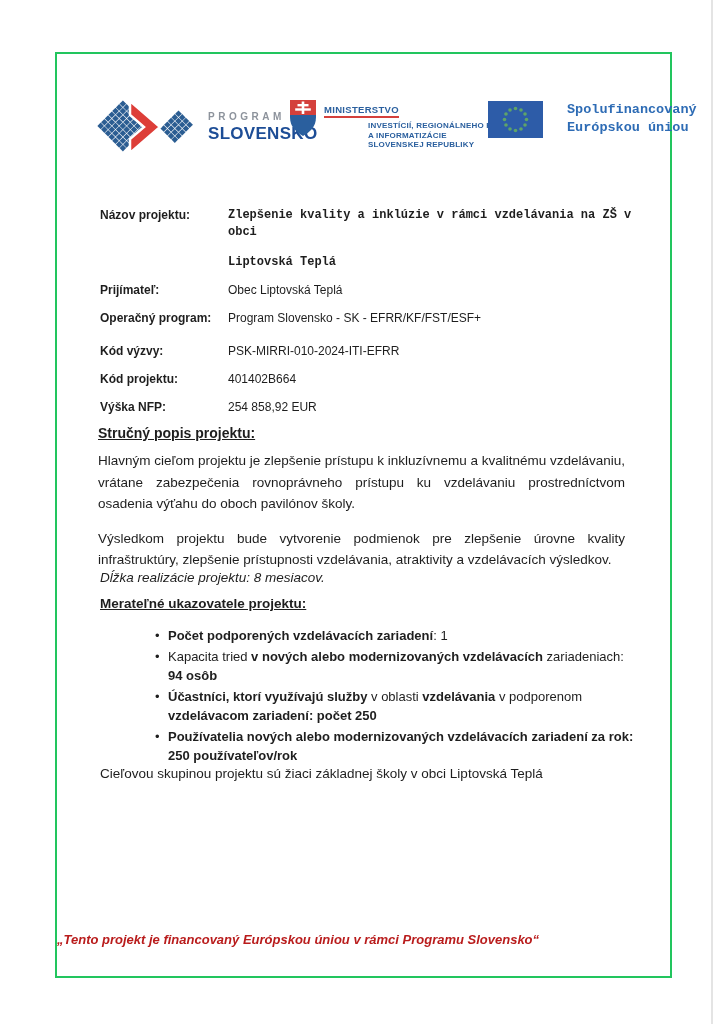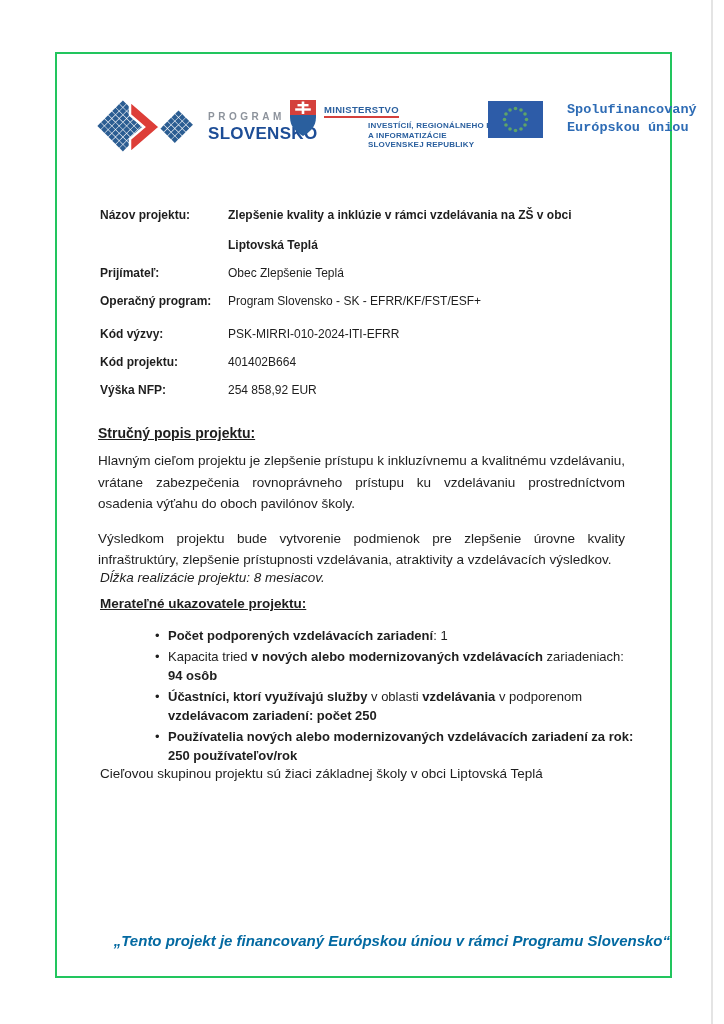--- a/index.html
+++ b/index.html
@@ -21,37 +21,37 @@
   .min-title{font-size:9.5px;font-weight:bold;color:#2a5f9e;letter-spacing:.3px;
     border-bottom:2px solid #d4403c;display:inline-block;padding-bottom:1px;margin-bottom:3px;}
   .min-lines div{font-size:8px;font-weight:bold;color:#2a5f9e;line-height:9.5px;letter-spacing:.2px;margin-left:44px;}
   .logo-eu{position:absolute;left:431px;top:47px;display:flex;align-items:flex-start;gap:24px;font-family:Liberation Mono, monospace;}
   .eu-text div{font-size:13.5px;font-weight:bold;color:#2e6cb5;line-height:17.5px;}
   
   .details{position:absolute;left:43px;top:153px;right:36px;font-size:12px;}
   .detail-row{display:flex;line-height:17px;margin-bottom:11px;}
   .detail-row .lbl{flex:0 0 128px;font-weight:bold;}
   .detail-row .val{flex:1;}
-  .detail-row .val.bold{font-weight:bold;}
+  .detail-row .val.bold{font-weight:bold;font-family:Liberation Mono, monospace;}
   .detail-row .val2{margin-top:13px;}
   .detail-row.gap-md{margin-bottom:16px;}
   
   .desc{position:absolute;left:41px;top:371px;width:527px;font-size:13.5px;}
   .desc h3{font-size:14px;margin:0 0 4px 0;text-decoration:underline;}
   .desc p{margin:9px 0 13px;text-align:justify;line-height:21.5px;}
   .duration{position:absolute;left:43px;top:516px;font-size:13.5px;font-style:italic;}
   .ind-head{position:absolute;left:43px;top:542px;font-size:13.5px;font-weight:bold;text-decoration:underline;}
   ul.inds{position:absolute;left:98px;top:572px;width:505px;margin:0;padding:0;
     list-style:none;font-size:13px;line-height:19.5px;}
   ul.inds li{position:relative;padding-left:13px;margin-bottom:1px;}
   ul.inds li::before{content:"\2022";position:absolute;left:0;top:0;}
   .seg-b{font-weight:bold;}
   .target{position:absolute;left:43px;top:712px;font-size:13.5px;}
-  .quote{position:absolute;left:0;right:0;top:878px;text-align:right;
-    font-size:15px;font-weight:bold;font-style:italic;color:#0369a1;}
+  .quote{position:absolute;left:0;right:0;top:878px;text-align:left;
+    font-size:13px;font-weight:bold;font-style:italic;color:#b91c1c;}
 </style>
 </head>
 <body>
 
 <div class="scan-edge"></div>
 
 <div class="page-border">
 
   <div class="logo-ps">
     <svg id="ps-mosaic" width="102" height="62" viewBox="0 0 102 62">
@@ -175,21 +175,21 @@
     </div>
   </div>
 
   <div class="details" id="details-rows">
       <div class="detail-row">
         <div class="lbl">Názov projektu:</div>
         <div class="val bold">Zlepšenie kvality a inklúzie v rámci vzdelávania na ZŠ v obci<div class="val2">Liptovská Teplá</div></div>
       </div>
       <div class="detail-row">
         <div class="lbl">Prijímateľ:</div>
-        <div class="val">Obec Zlepšenie Teplá</div>
+        <div class="val">Obec Liptovská Teplá</div>
       </div>
       <div class="detail-row gap-md">
         <div class="lbl">Operačný program:</div>
         <div class="val">Program Slovensko - SK - EFRR/KF/FST/ESF+</div>
       </div>
       <div class="detail-row">
         <div class="lbl">Kód výzvy:</div>
         <div class="val">PSK-MIRRI-010-2024-ITI-EFRR</div>
       </div>
       <div class="detail-row">

